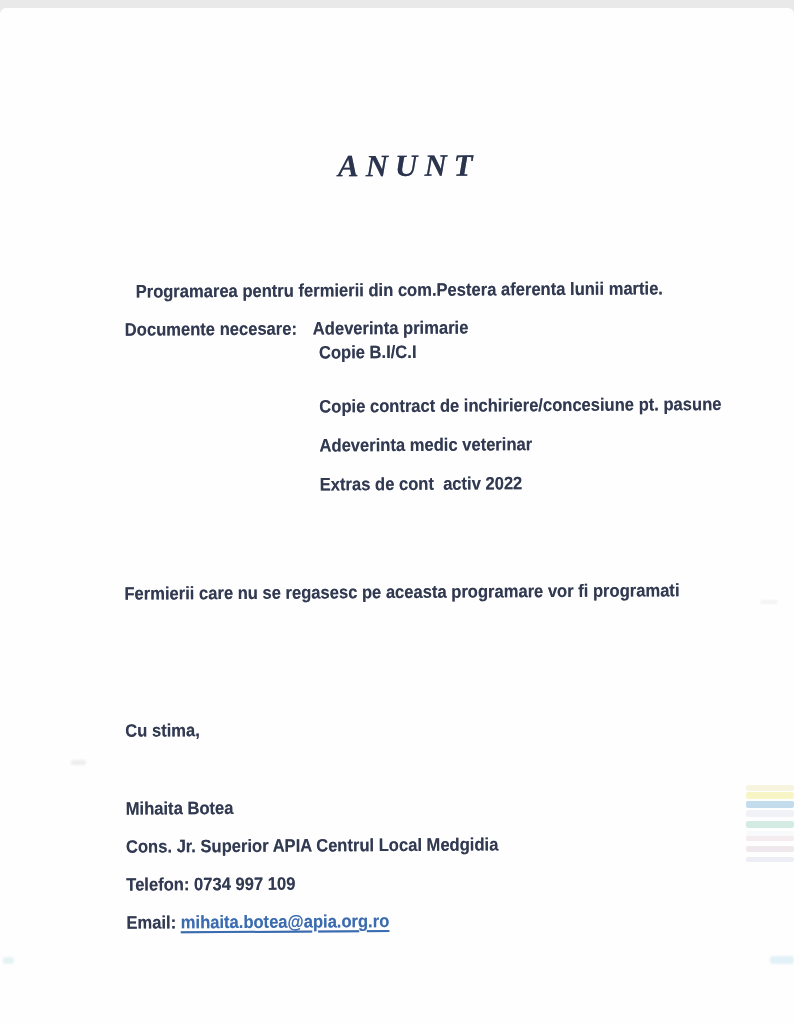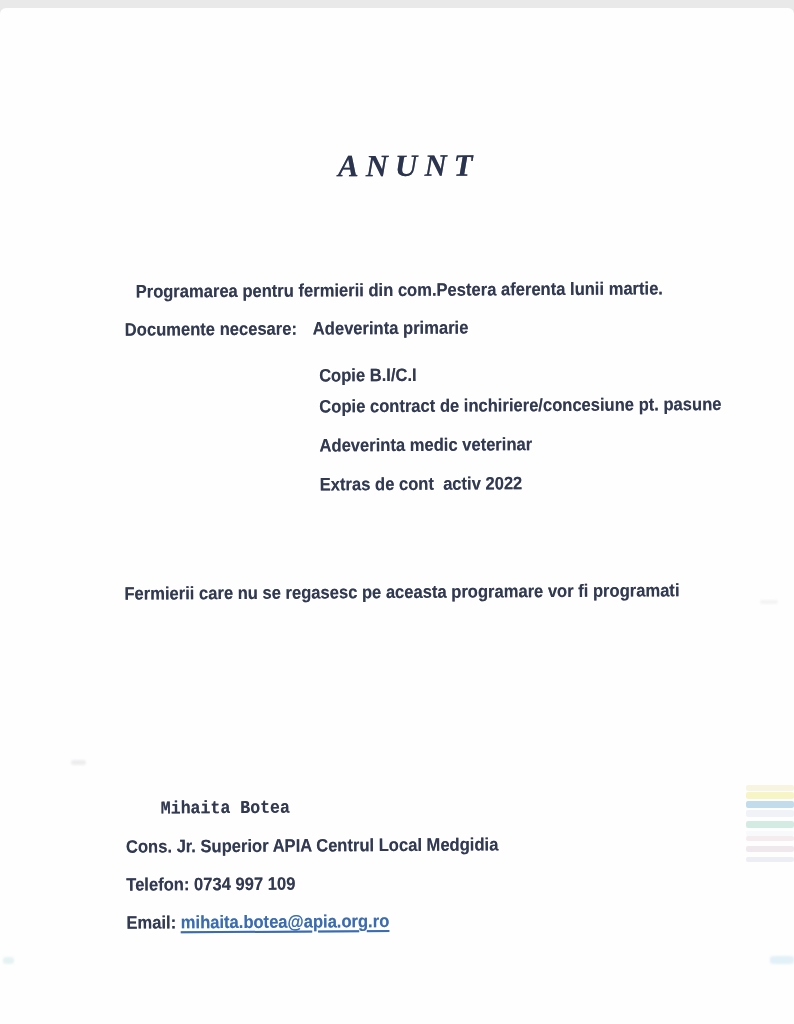--- a/index.html
+++ b/index.html
@@ -82,39 +82,42 @@
       <span class="condense">Programarea pentru fermierii din com.Pestera aferenta lunii martie.</span>
     </div>
 
     <div class="txt" style="left:96px;top:281px;">
       <span class="condense">Documente necesare:</span>
     </div>
     <div class="txt" style="left:284px;top:281px;">
       <span class="condense">Adeverinta primarie</span>
     </div>
 
-    <div class="txt" style="left:290px;top:328px;">
+    <div class="txt" style="left:290px;top:305px;">
       <span class="condense">Copie B.I/C.I</span>
     </div>
     <div class="txt" style="left:290px;top:359px;">
       <span class="condense">Copie contract de inchiriere/concesiune pt. pasune</span>
     </div>
     <div class="txt" style="left:290px;top:398px;">
       <span class="condense">Adeverinta medic veterinar</span>
     </div>
     <div class="txt" style="left:290px;top:437px;">
       <span class="condense">Extras de cont  activ 2022</span>
     </div>
 
     <div class="txt" style="left:94px;top:545px;">
       <span class="condense">Fermierii care nu se regasesc pe aceasta programare vor fi programati</span>
     </div>
 
+    <div class="txt" style="left:94px;top:682px;">
+      <span class="condense">Cu stima,</span>
+    </div>
 
-    <div class="txt" style="left:94px;top:760px;font-family:Liberation Mono, monospace;">
+    <div class="txt" style="left:94px;top:760px;">
       <span class="condense">Mihaita Botea</span>
     </div>
     <div class="txt" style="left:94px;top:798px;">
       <span class="condense">Cons. Jr. Superior APIA Centrul Local Medgidia</span>
     </div>
 
     <div class="txt" style="left:94px;top:836px;">
       <span class="condense"><span>Telefon:</span> <span>0734 997 109</span></span>
     </div>
 

